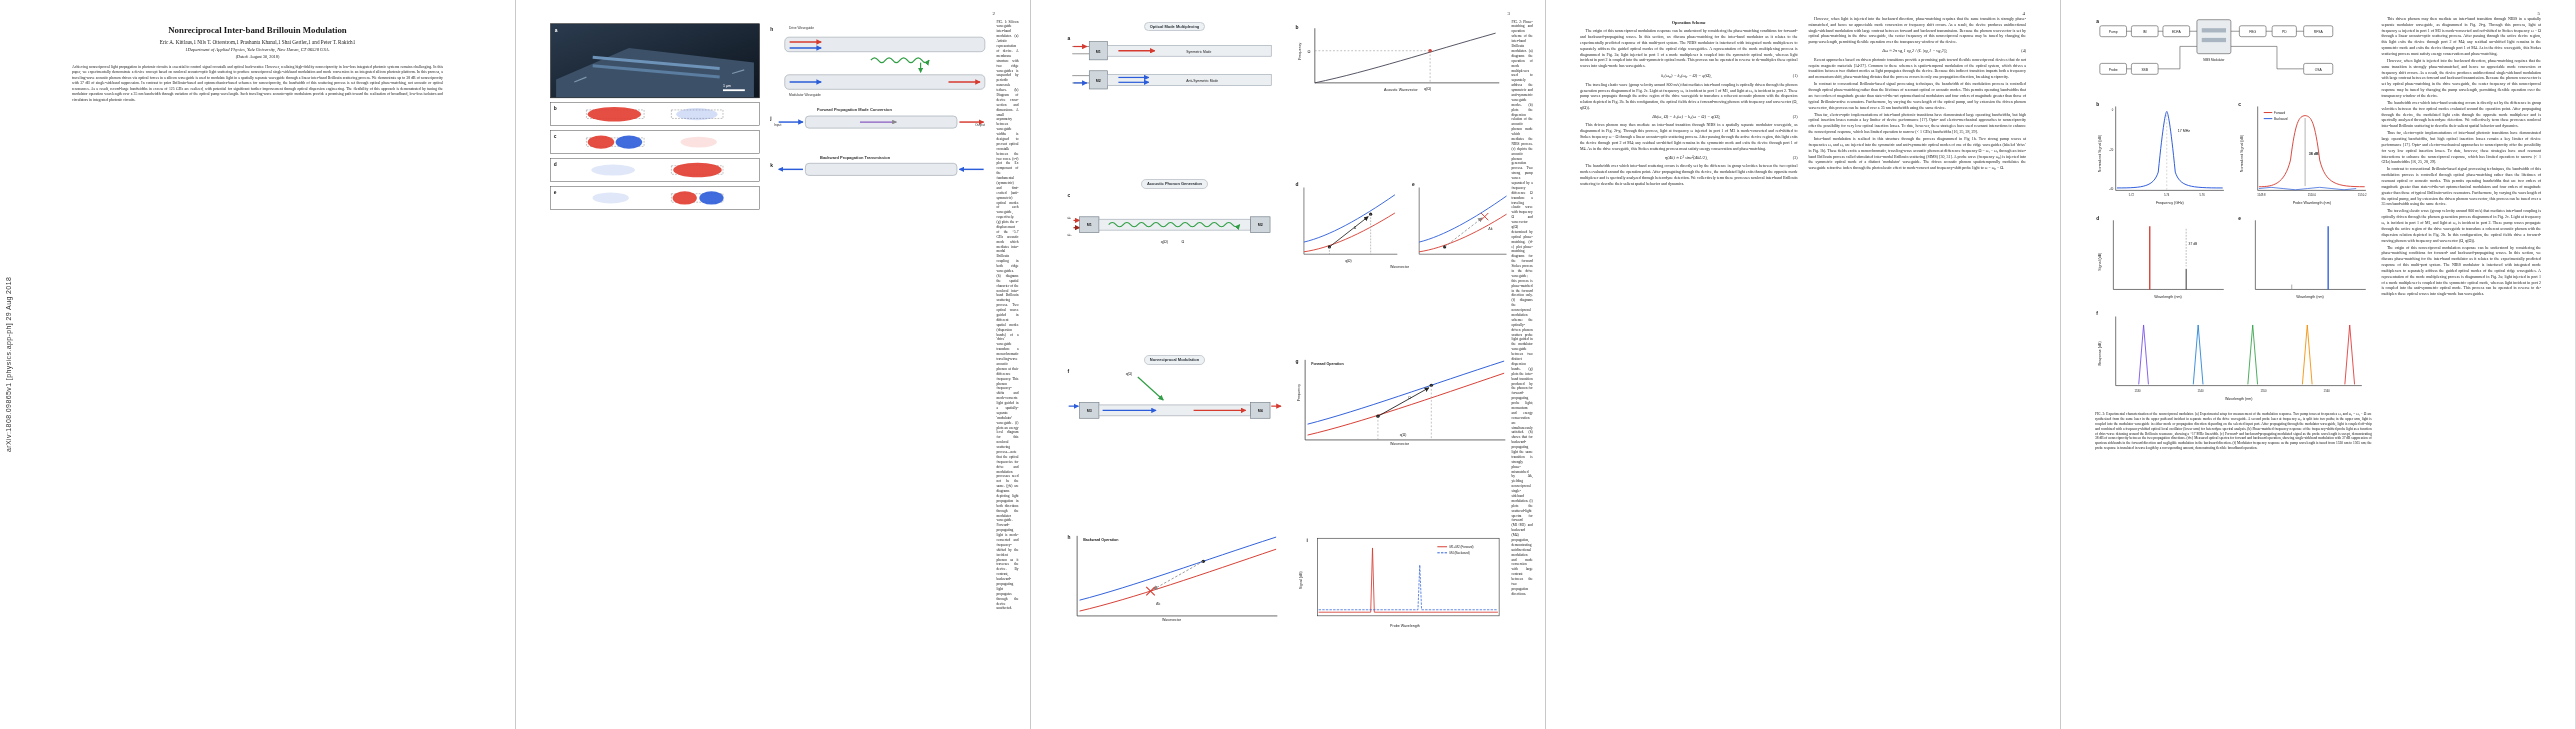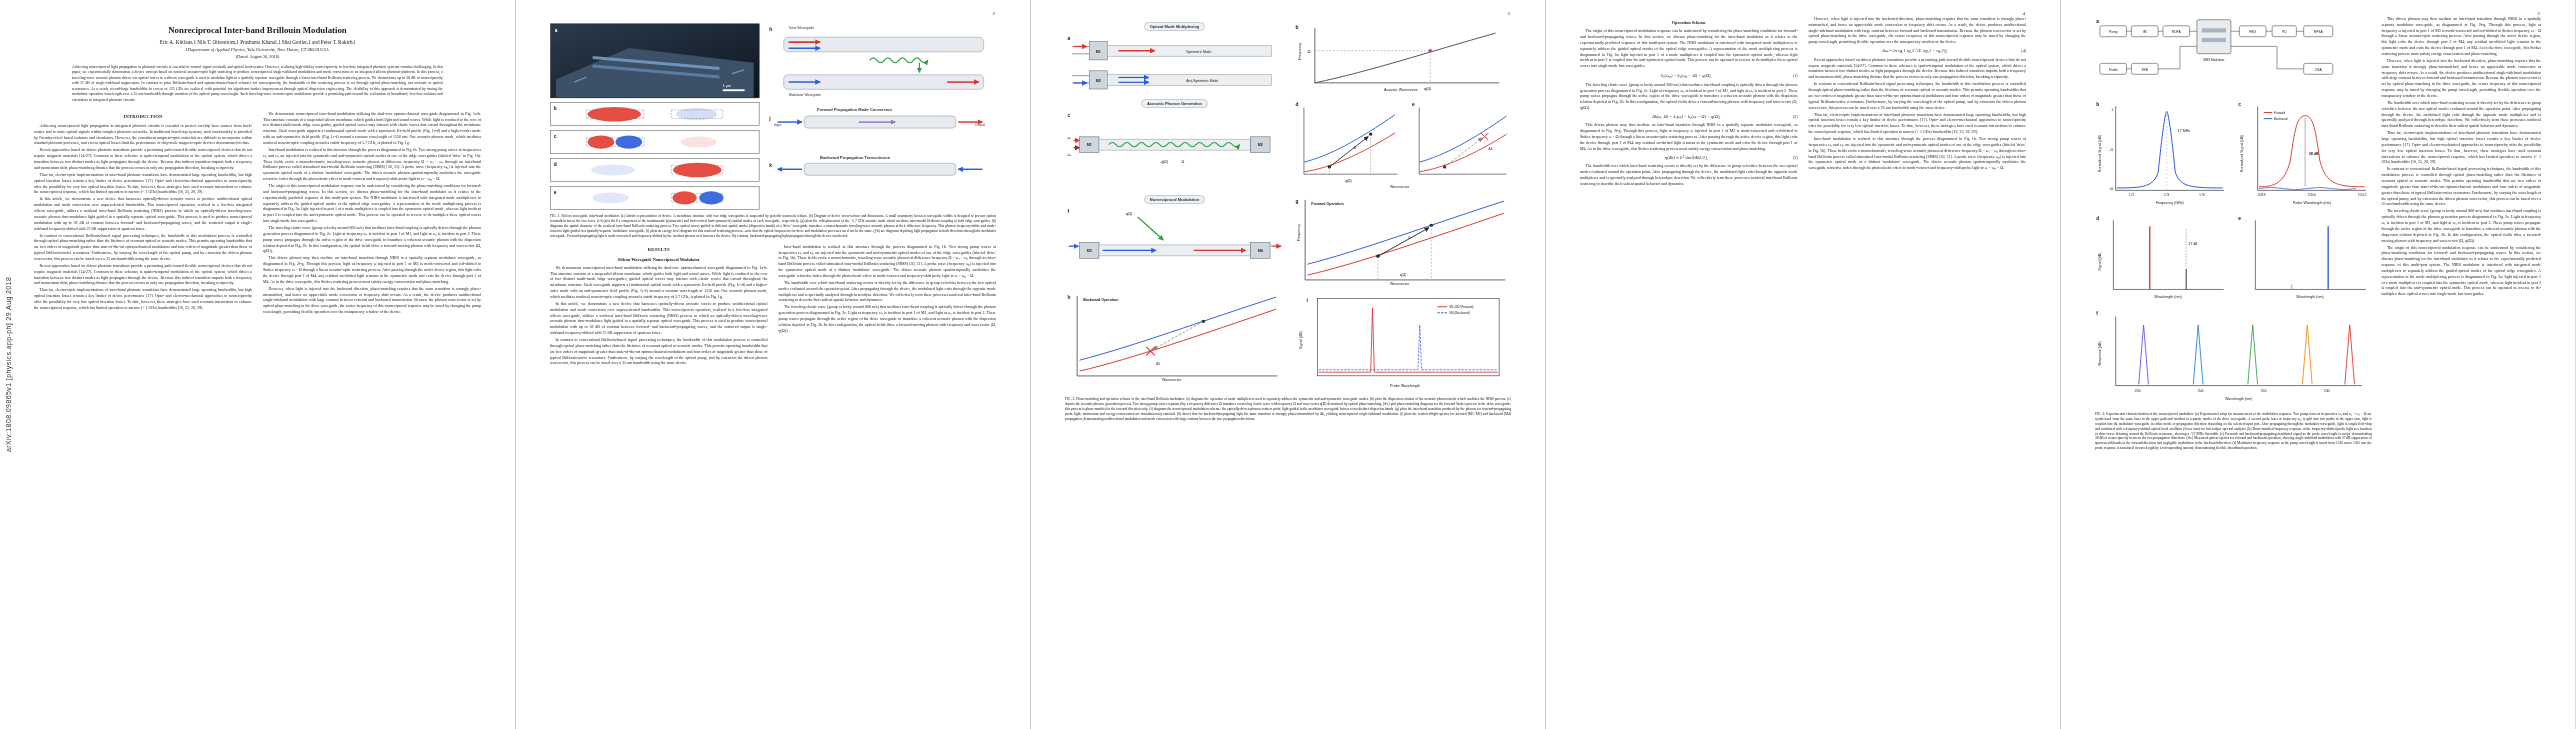--- a/index.html
+++ b/index.html
@@ -1,19 +1,19 @@
 <!DOCTYPE html>
 <html style="font-size:9.7px"><head>
 <meta charset="utf-8">
 <style>
   html,body{margin:0;padding:0;}
   body{width:2576px;height:729px;background:#dcdcdc;font-family:"Liberation Serif",serif;color:#1a1a1a;}
   .pages{display:flex;width:2576px;height:729px;}
   .page{position:relative;flex:0 0 515px;box-sizing:border-box;width:515px;height:729px;background:#fff;overflow:hidden;
-        display:flex;flex-direction:column;padding:16px 34px 14.6px 34px;}
+        display:flex;flex-direction:row;padding:16px 34px 14.6px 34px;}
   .page+.page{border-left:0.6px solid #c9c9c9;}
   .pageno{position:absolute;top:11px;right:35px;font-size:4.9px;color:#222;}
   .stamp{position:absolute;left:4.9px;top:0;bottom:0;display:flex;align-items:center;justify-content:center;
          writing-mode:vertical-rl;transform:rotate(180deg);font-family:"Liberation Sans",sans-serif;
          font-size:7px;color:#333;letter-spacing:0.4px;}
   .title{font-size:8.8px;font-weight:bold;text-align:center;margin:8.5px 0 4.9px;}
   .authors{font-size:5.2px;text-align:center;margin:0 0 1.8px;}
   .affil{font-size:4.6px;font-style:italic;text-align:center;margin:0 0 1.8px;}
   .dated{font-size:4.3px;text-align:center;margin:0 0 6px;}
   .abstract{font-size:3.8px;line-height:1.45;text-align:justify;margin:0 38px 7.3px;}

